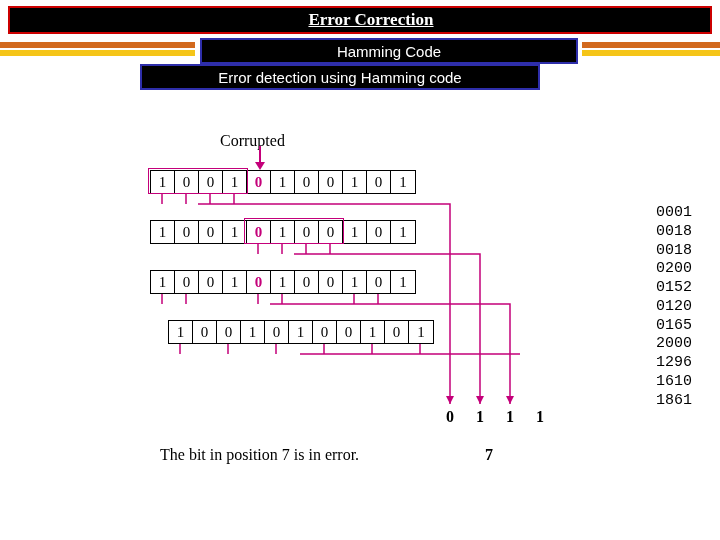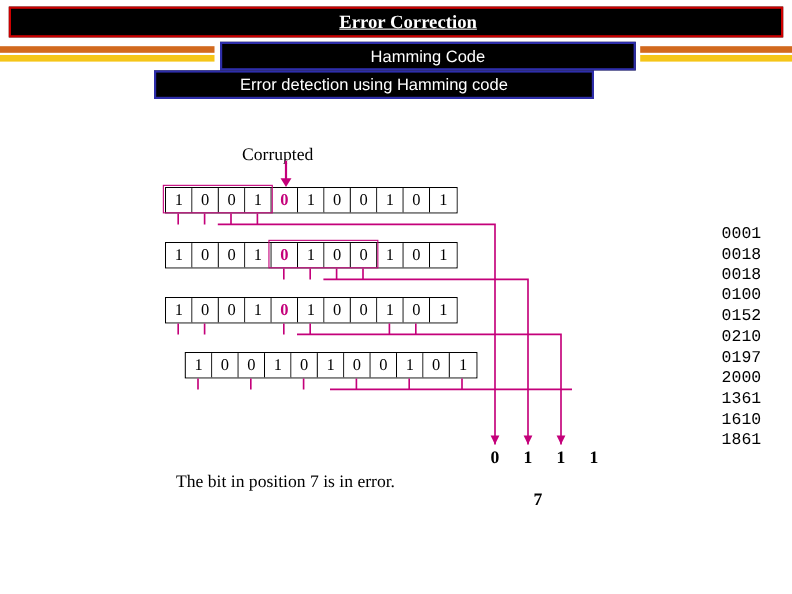--- a/index.html
+++ b/index.html
@@ -132,29 +132,29 @@
     <polygon points="450,276 446,268 454,268" fill="#c4007a"></polygon>
   </svg>
 
   <div class="result-row" style="left:345px;top:278px">
     <div class="rcell">0</div>
     <div class="rcell">1</div>
     <div class="rcell">1</div>
     <div class="rcell">1</div>
   </div>
 
-  <div class="caption" style="left:70px;top:302px">The bit in position 7 is in error.</div>
+  <div class="caption" style="left:70px;top:318px">The bit in position 7 is in error.</div>
   <div class="caption" style="left:395px;top:318px;font-weight:bold">7</div>
 </div>
 
 <div class="binlist">
   <div>0001</div>
   <div>0018</div>
   <div>0018</div>
-  <div>0100</div>
+  <div>0200</div>
   <div>0152</div>
-  <div>0210</div>
-  <div>0197</div>
+  <div>0120</div>
+  <div>0165</div>
   <div>2000</div>
-  <div>1361</div>
+  <div>1296</div>
   <div>1610</div>
   <div>1861</div>
 </div>
 
 </body></html>

